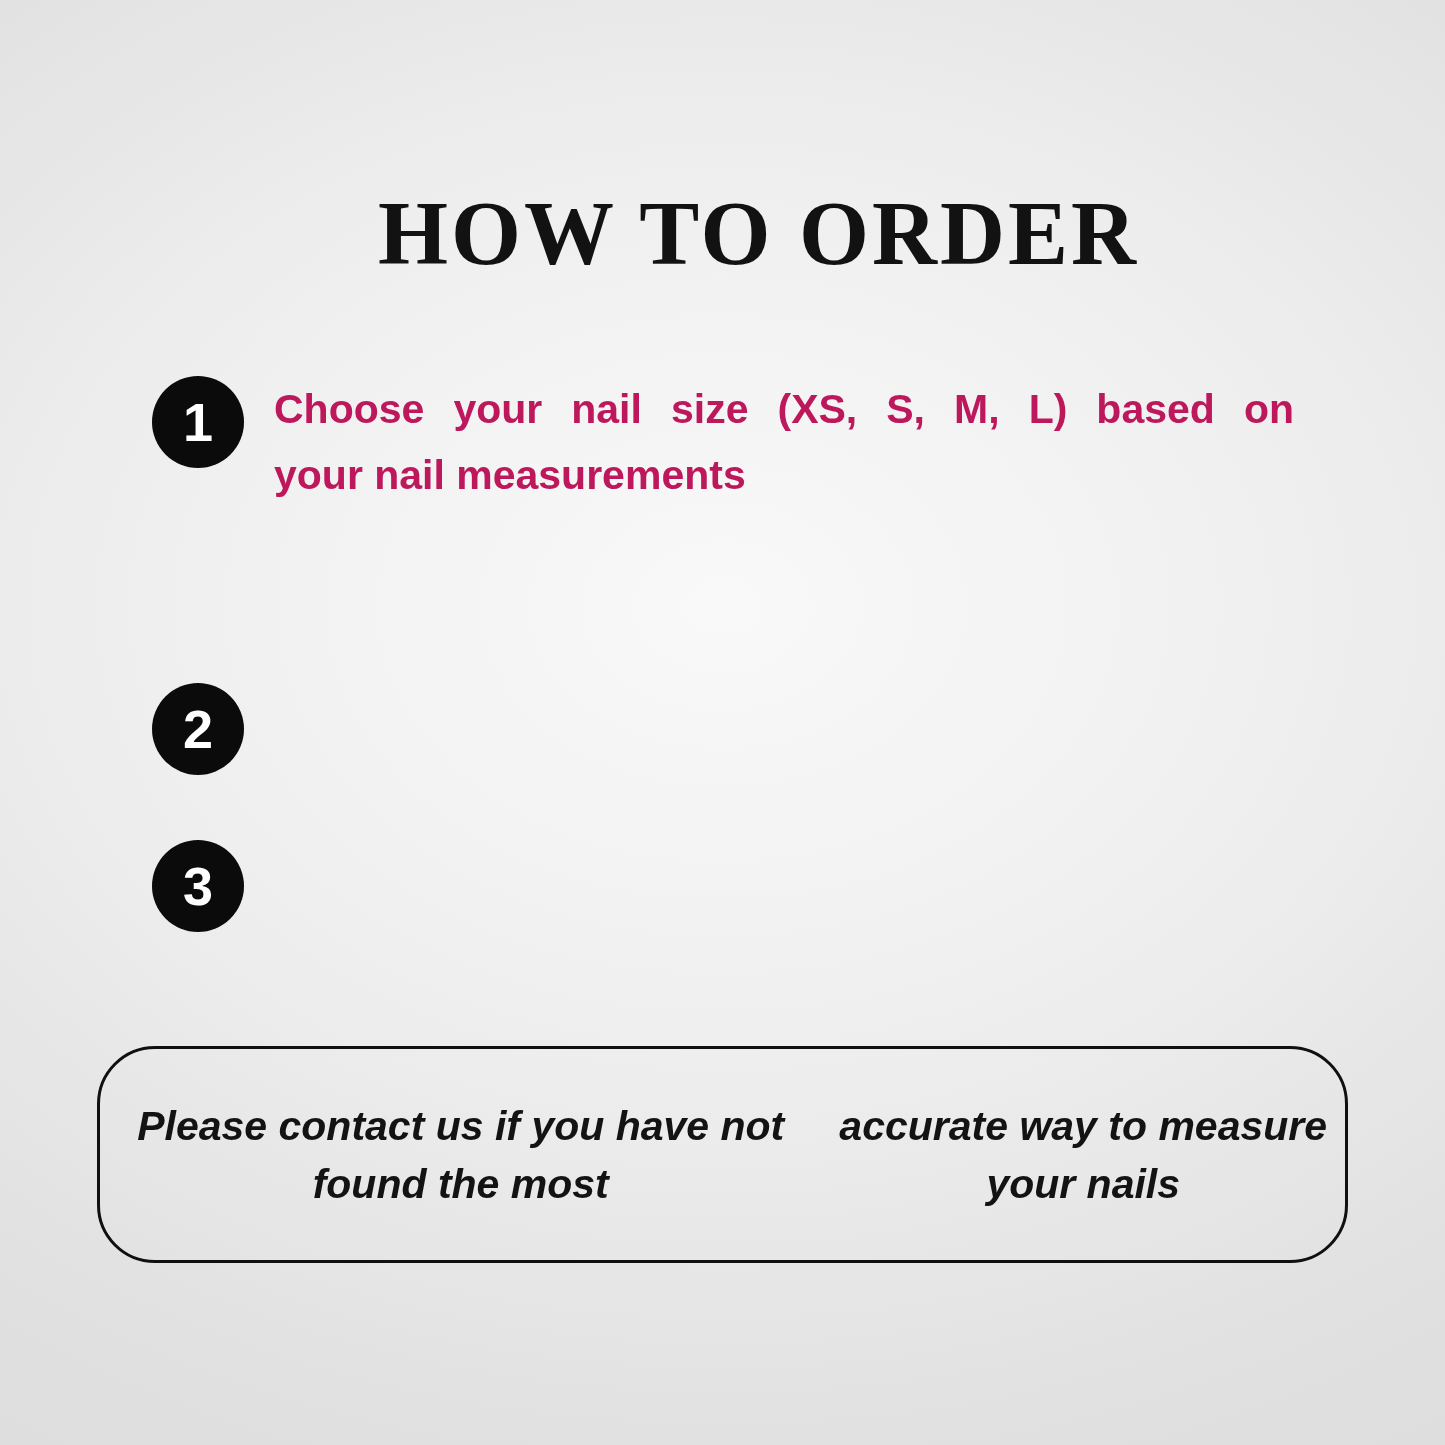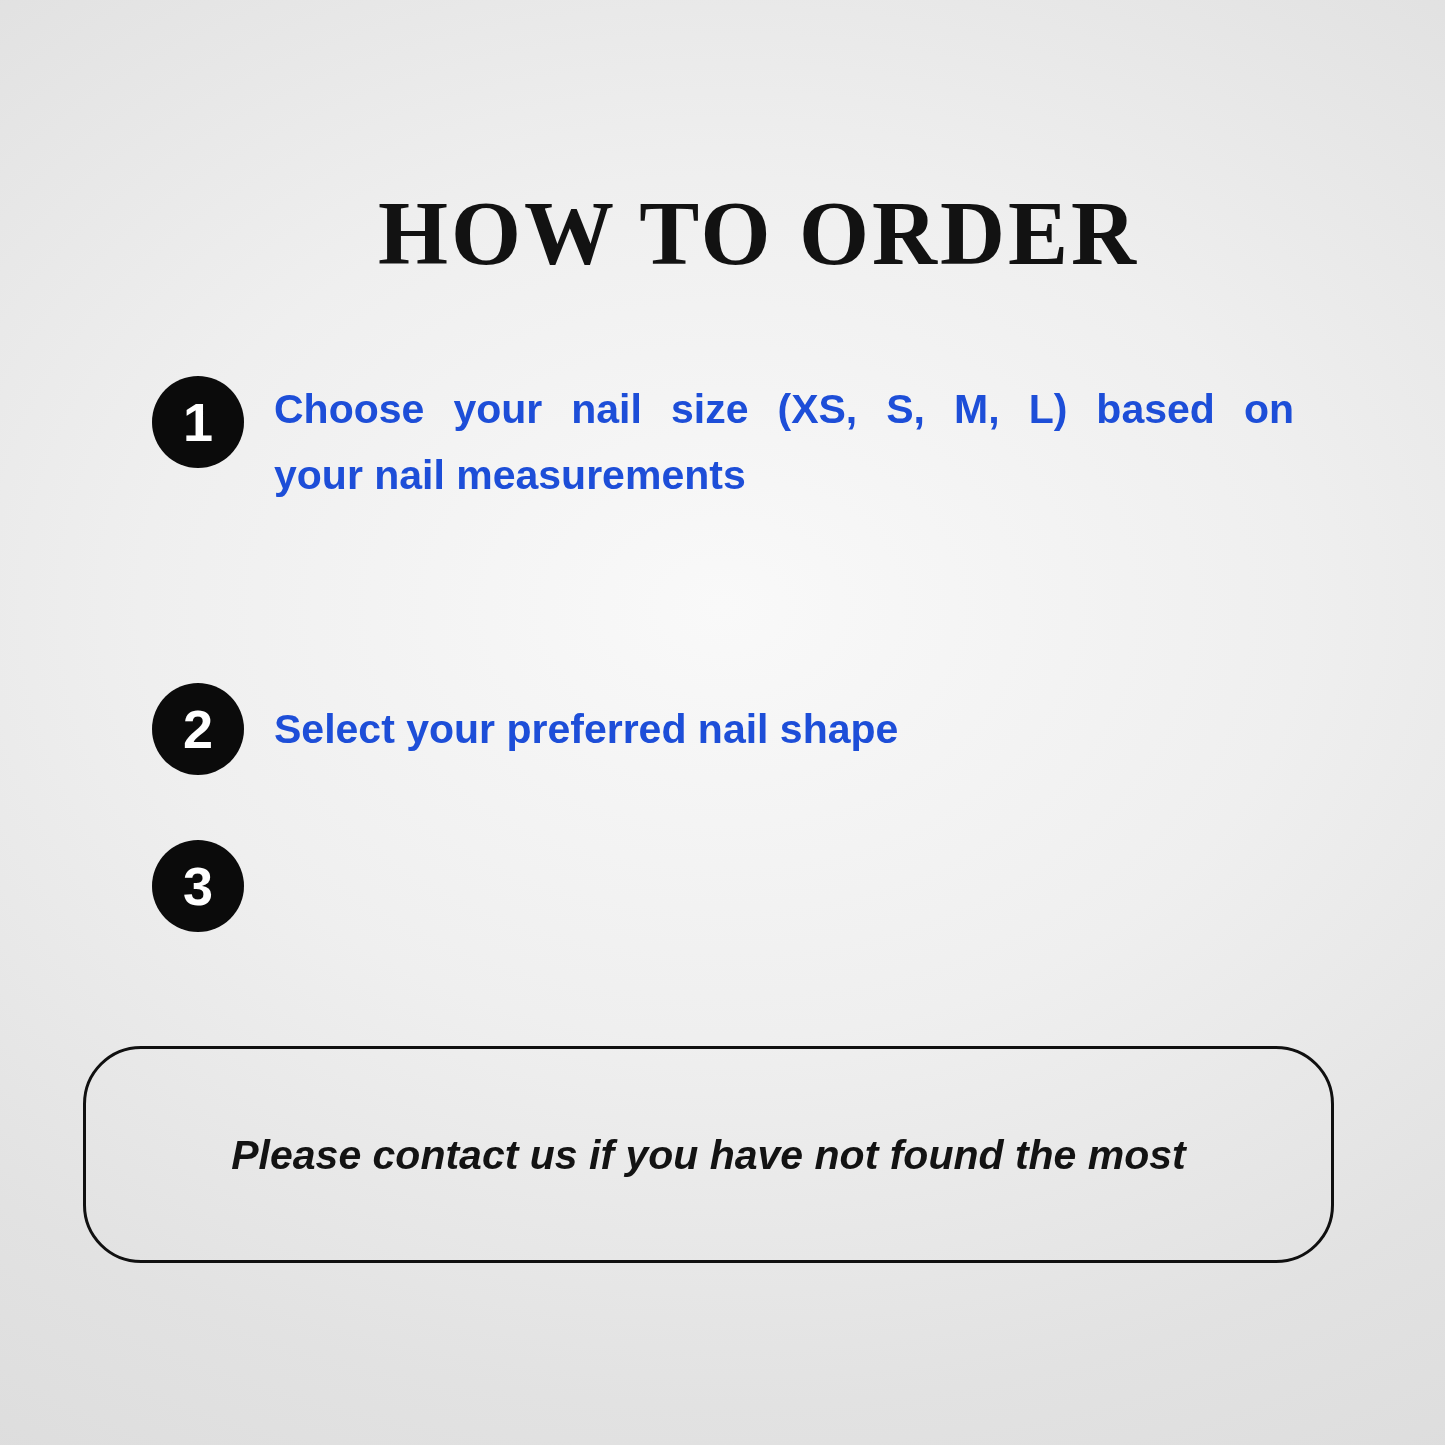--- a/index.html
+++ b/index.html
@@ -49,21 +49,21 @@
     align-items: center;
     justify-content: center;
   }
 
   .step-text { margin-left: 30px; width: 1020px; }
 
   .heading-line {
     font-size: 41px;
     font-weight: 700;
     line-height: 66px;
-    color: #1d4ed8;
+    color: #be185d;
     white-space: nowrap;
   }
   .heading-line.justify {
     white-space: normal;
     text-align: justify;
     text-align-last: justify;
   }
 
   .note { margin-top: 15px; }
   .note-line {
@@ -78,21 +78,21 @@
     text-align-last: justify;
   }
 
   .step-1 { top: 376px; }
   .step-2 { top: 683px; height: 92px; }
   .step-3 { top: 840px; height: 92px; }
   .step-2 .step-text, .step-3 .step-text { width: auto; }
 
   .contact-box {
     position: absolute;
-    left: 83px;
+    left: 97px;
     top: 1046px;
     width: 1251px;
     height: 217px;
     box-sizing: border-box;
     border: 3px solid #101010;
     border-radius: 58px;
     display: flex;
     flex-direction: row;
     justify-content: center;
     align-items: center;
@@ -118,24 +118,22 @@
       <div class="heading-line justify">Choose your nail size (XS, S, M, L) based on</div>
       <div class="heading-line">your nail measurements</div>
     </div>
     <div class="note">
     </div>
   </div>
 </div>
 
 <div class="step step-2 centered">
   <div class="badge">2</div>
-  <div class="step-text">
-    <div class="heading-line">Select your preferred nail shape</div>
-  </div>
 </div>
 
 <div class="step step-3 centered">
   <div class="badge">3</div>
 </div>
 
 <div class="contact-box">
   <div class="contact-line">Please contact us if you have not found the most</div>
+  <div class="contact-line">accurate way to measure your nails</div>
 </div>
 
 </body></html>

